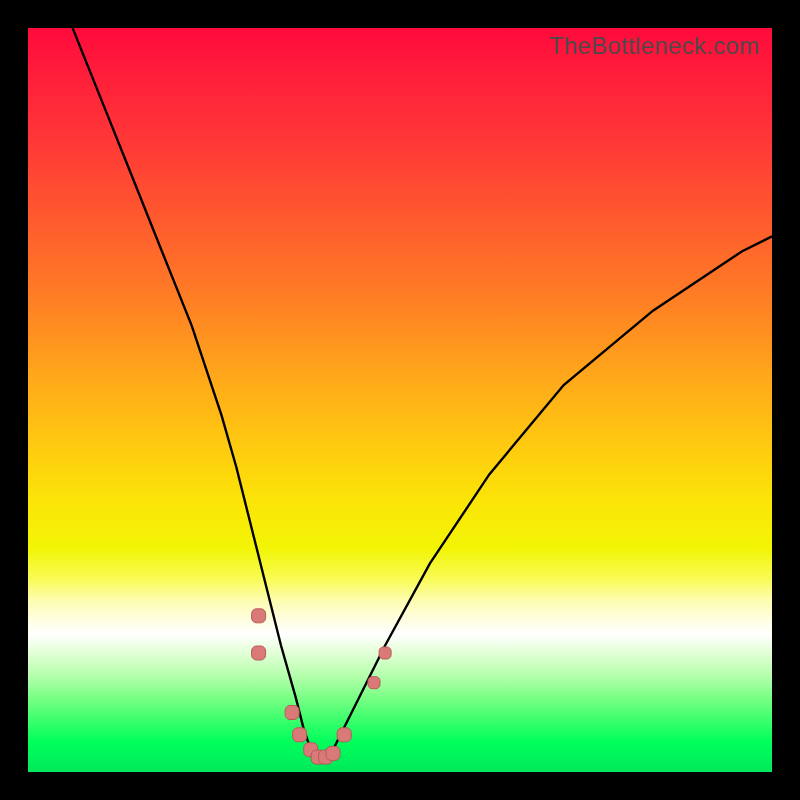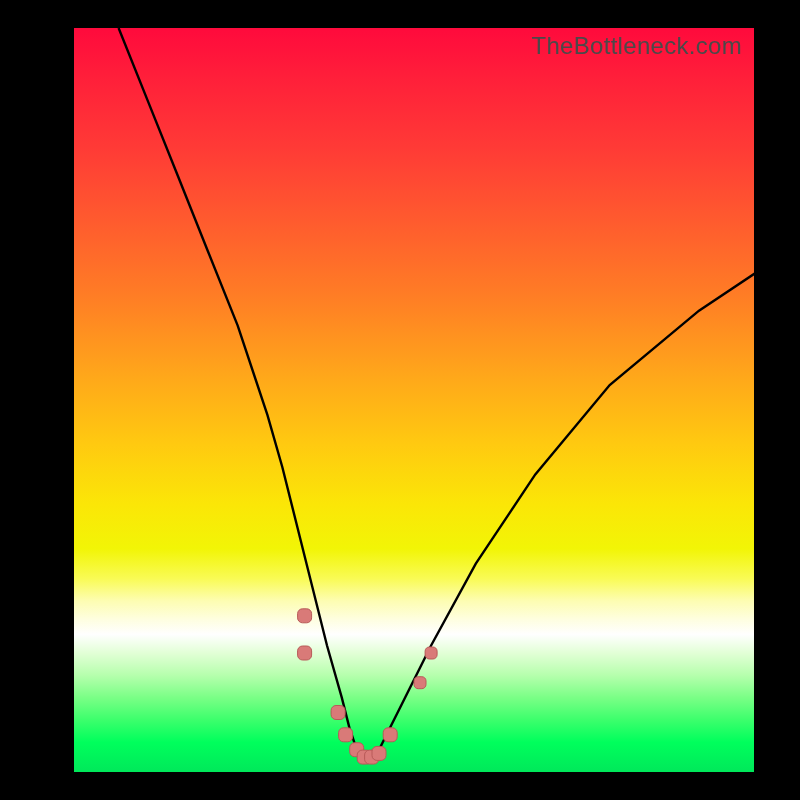--- a/index.html
+++ b/index.html
@@ -13,21 +13,21 @@
   .frame {
     position: relative;
     width: 800px;
     height: 800px;
     background: #000;
   }
   .plot {
     position: absolute;
     left: 28px;
     top: 28px;
-    width: 680px;
+    width: 744px;
     height: 744px;
     background: linear-gradient(
       to bottom,
       #ff0a3c 0%,
       #ff1d3a 6%,
       #ff3a36 16%,
       #ff5b2e 26%,
       #ff7d25 36%,
       #ffa41b 46%,
       #ffca10 56%,
@@ -38,21 +38,20 @@
       #fefee0 79.5%,
       #ffffff 81.5%,
       #e2ffd6 84%,
       #b6ffad 87%,
       #7aff86 90%,
       #3cff6c 93%,
       #00ff5c 96%,
       #00e85a 100%
     );
     overflow: hidden;
-    margin-left: 46px;
   }
   .watermark {
     position: absolute;
     top: 4px;
     right: 12px;
     color: #4a4a4a;
     font-size: 24px;
     font-weight: 500;
     letter-spacing: 0.3px;
     z-index: 5;

